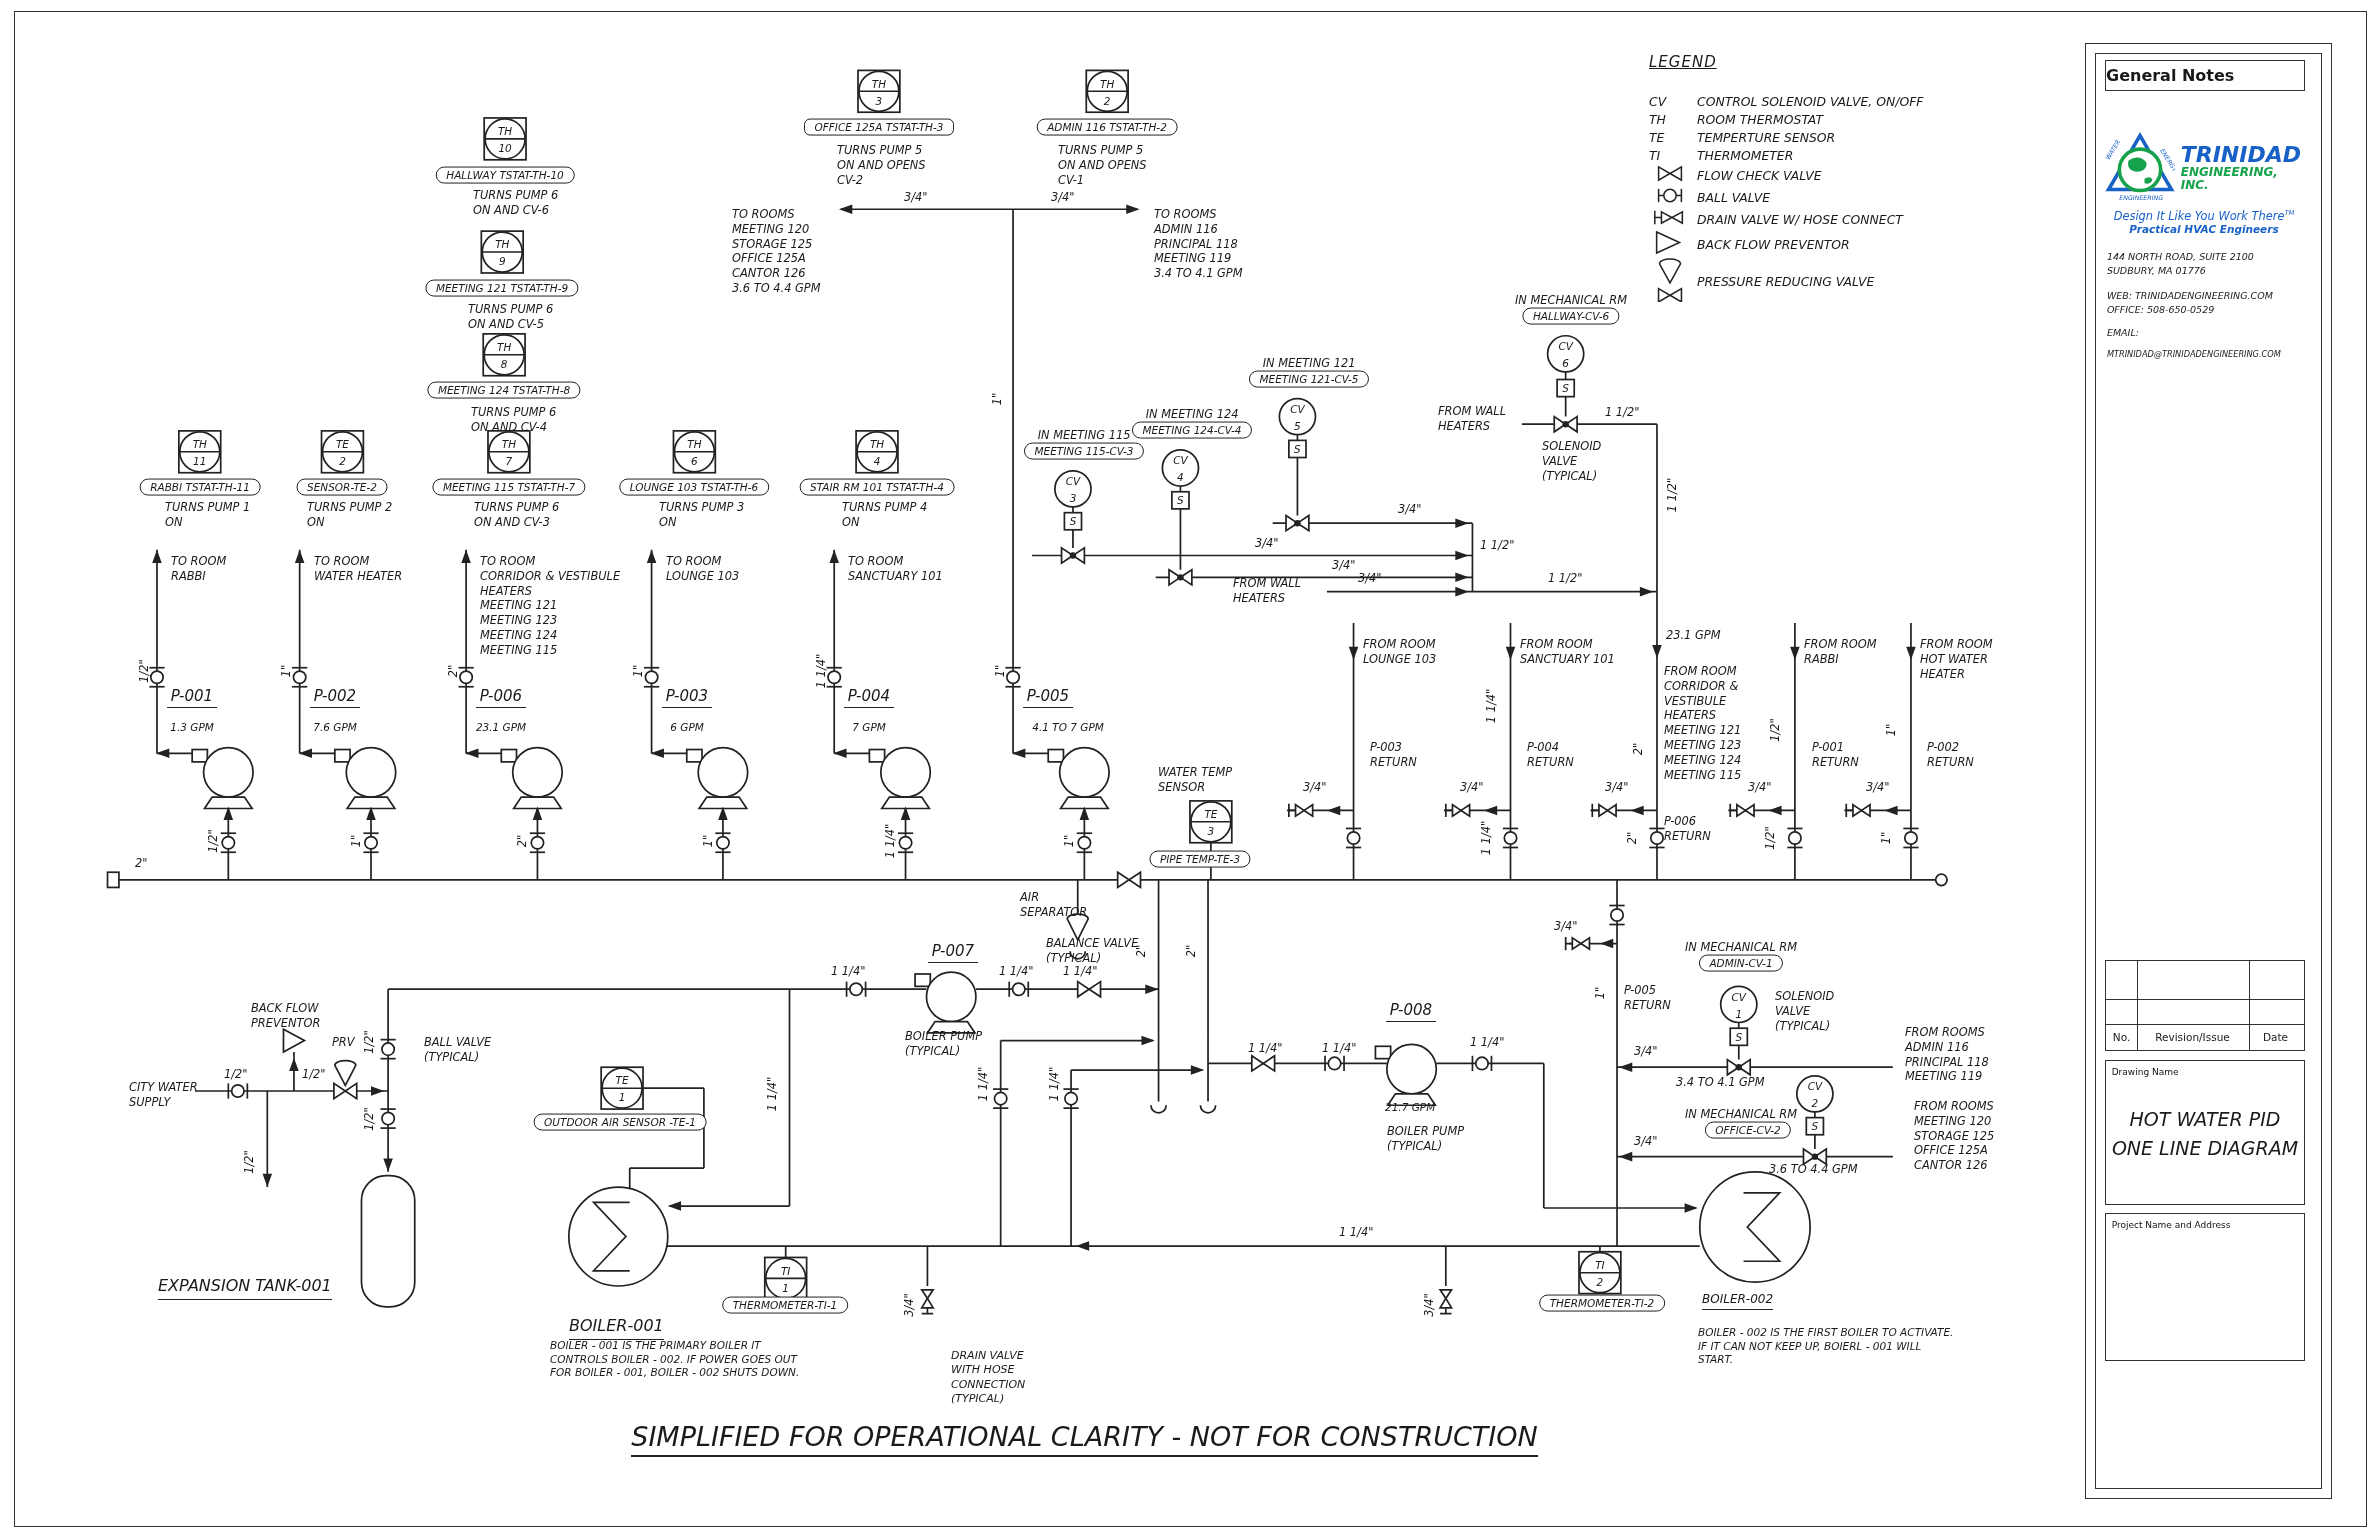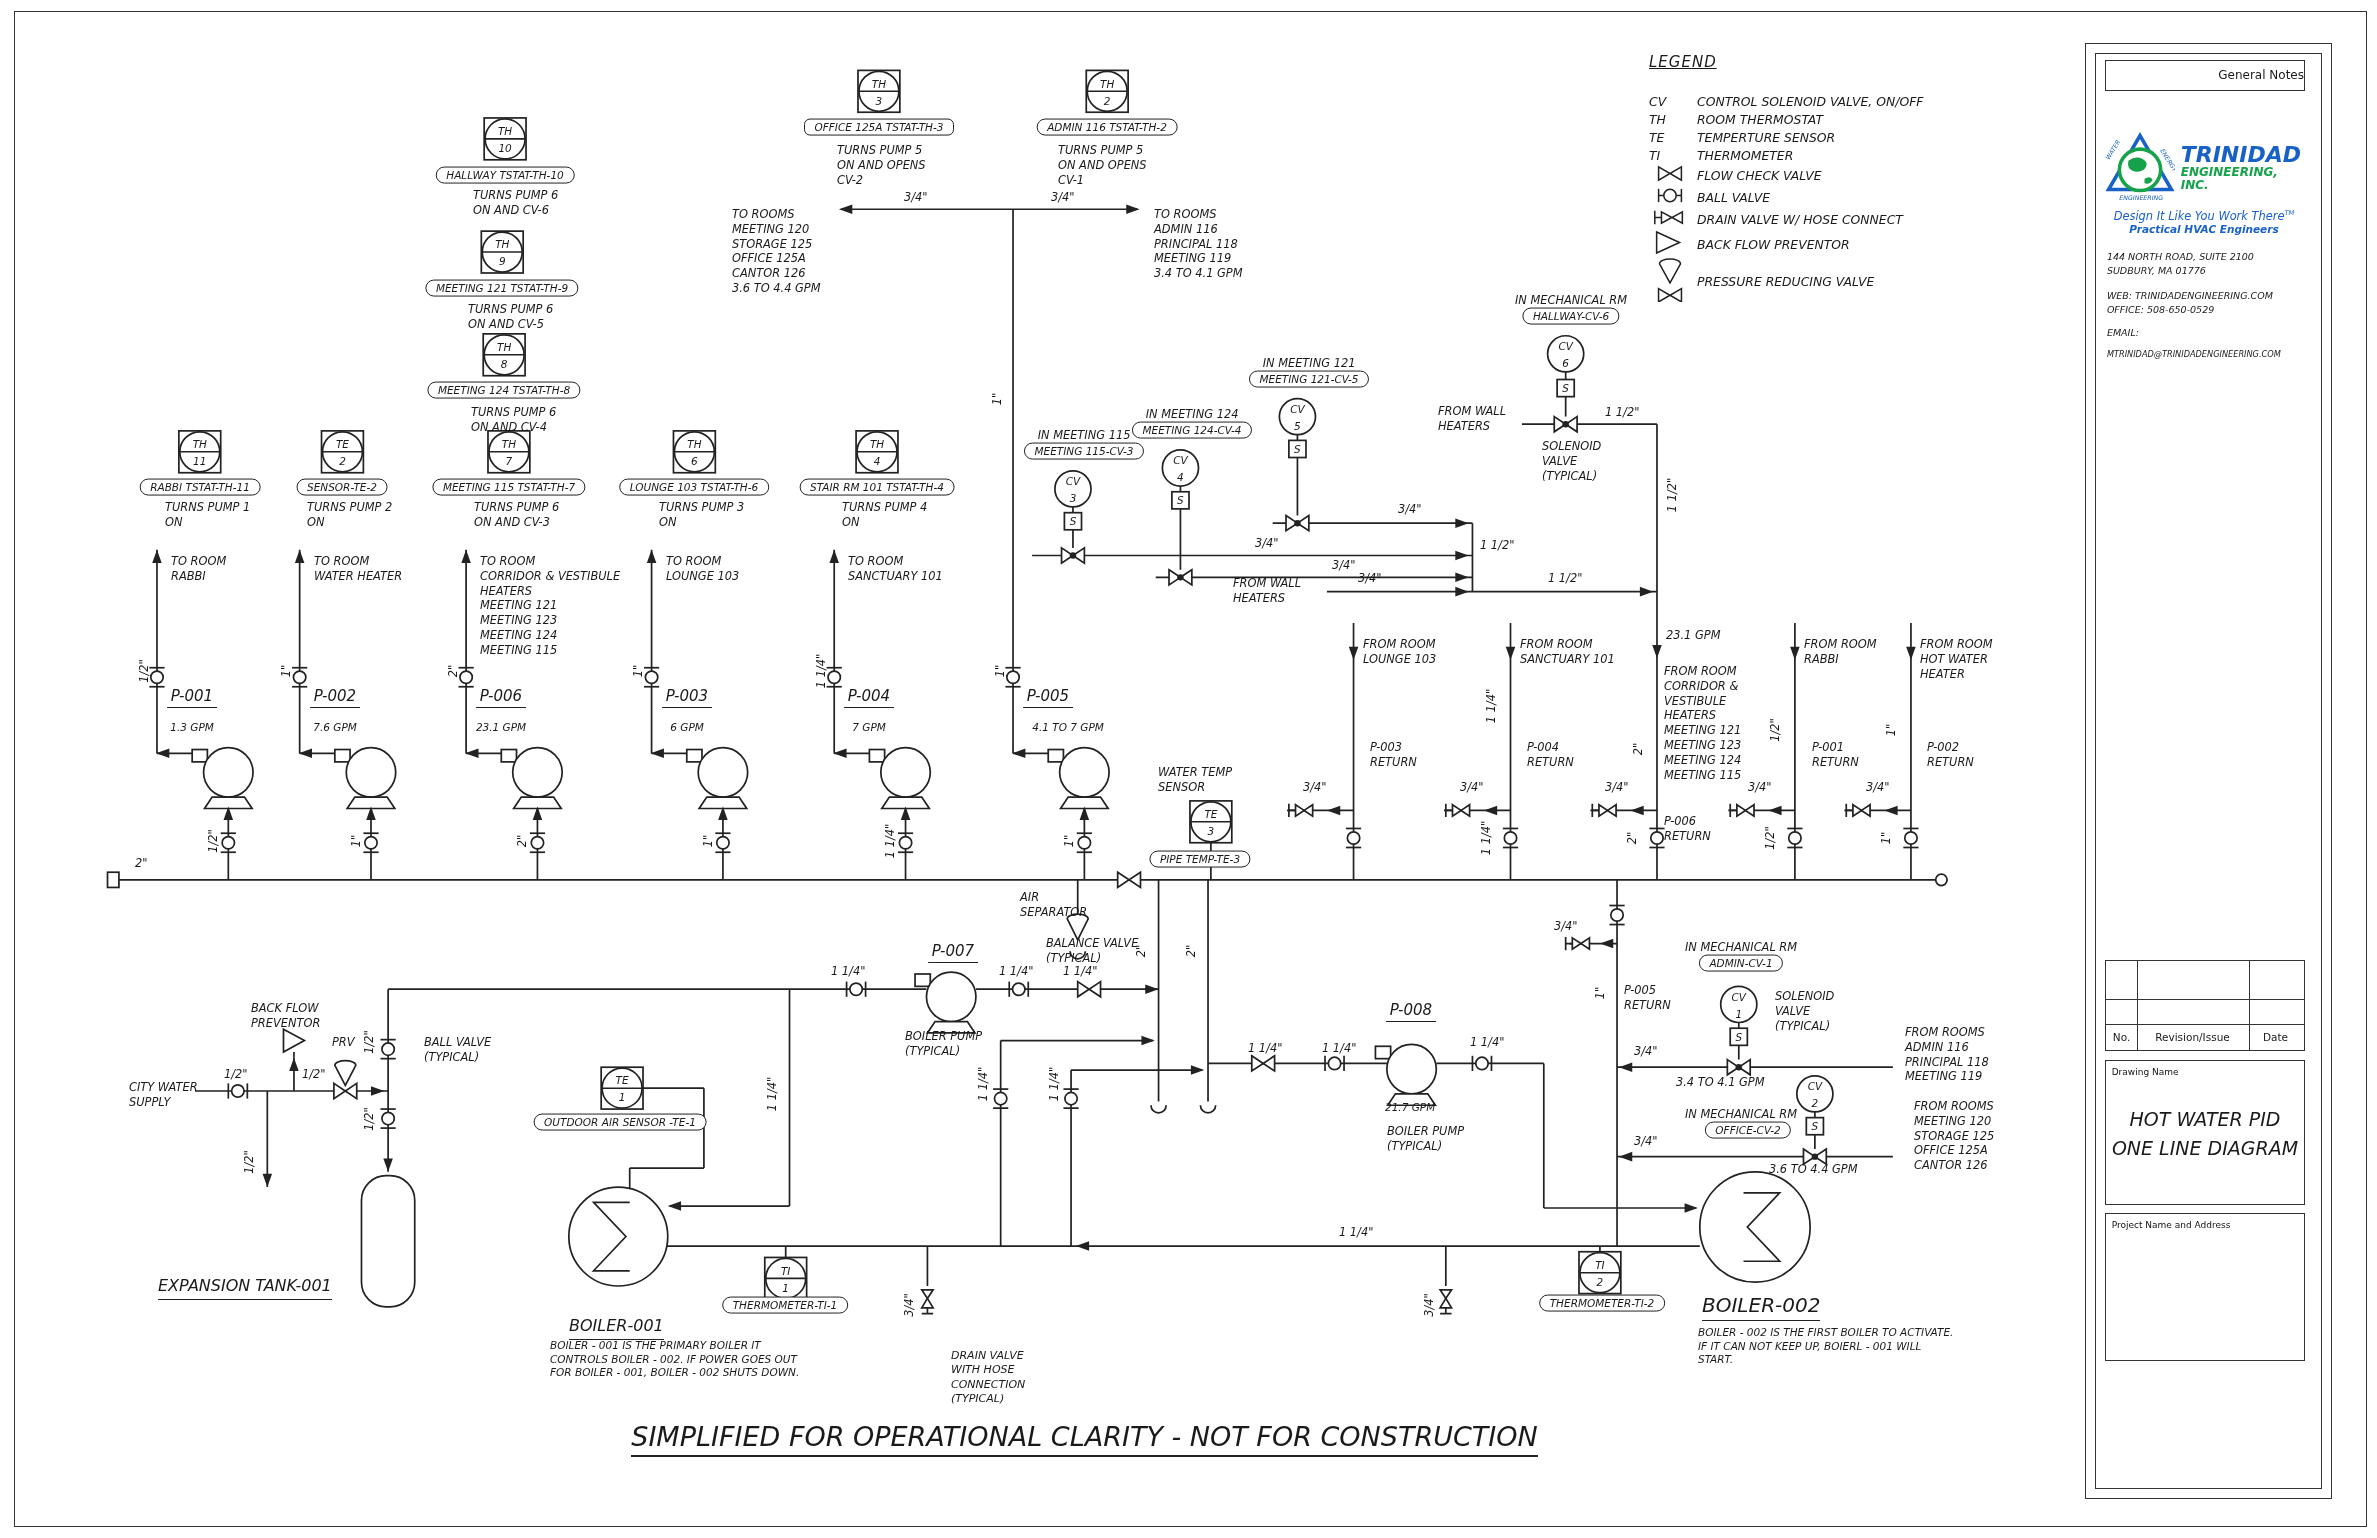--- a/index.html
+++ b/index.html
@@ -26,22 +26,22 @@
   .lrow .ltxt{font-style:italic;font-size:12.4px;white-space:nowrap;}
   
   .footer-note{position:absolute;left:609px;top:1421px;width:951px;text-align:center;
     font-size:27px;font-style:italic;z-index:2;}
   .footer-note span{border-bottom:2.1px solid #222;padding-bottom:2.9px;}
   
   .tb{position:absolute;left:2085px;top:43px;width:245px;height:1454px;border:1.6px solid #333;background:#fff;}
   .tb .frame{position:absolute;left:8.6px;top:8.6px;right:8.6px;bottom:8.6px;border:1.3px solid #333;}
   .tb .box{position:absolute;border:1.3px solid #333;background:#fff;}
   .tb .slabel{position:absolute;font-size:9px;color:#111;font-family:"DejaVu Sans",sans-serif;}
-  .gnotes{left:19px;top:16px;width:198px;height:28.5px;display:flex;align-items:center;justify-content:flex-end;
-          font-size:12px;}
+  .gnotes{left:19px;top:16px;width:198px;height:28.5px;display:flex;align-items:center;justify-content:flex-start;
+          font-size:16px;font-weight:bold;}
   .logoArea{position:absolute;left:19px;top:86px;width:198px;}
   .brand1{font-size:22px;font-weight:bold;font-style:italic;letter-spacing:0;line-height:1;}
   .brand2{font-size:12px;font-weight:bold;font-style:italic;line-height:1.1;}
   .tagline{font-size:11.4px;font-style:italic;text-align:center;margin-top:3px;}
   .tagline .tm{font-size:6.7px;vertical-align:super;}
   .subtag{font-size:10.5px;font-style:italic;font-weight:bold;text-align:center;}
   .tbtext{font-size:9.5px;font-style:italic;line-height:1.45;margin-left:1.9px;}
   .tbtext.sm{font-size:8.2px;}
   .revgrid{left:19px;top:916px;width:198px;height:89px;}
   .revgrid .r{position:absolute;left:0;width:100%;border-top:1.3px solid #333;}
@@ -871,21 +871,21 @@
       <div class="lbl rot" style="left: 249px; top: 1162px;">1/2"</div>
       <div class="lbl rot" style="left: 369px; top: 1042px;">1/2"</div>
       <div class="lbl rot" style="left: 369px; top: 1119px;">1/2"</div>
       <div class="lbl" style="left: 424px; top: 1035px;">BALL VALVE
 (TYPICAL)</div>
       <div class="lbl u" style="left: 158px; top: 1276px; font-size: 16px;">EXPANSION TANK-001</div>
       <div class="lbl u" style="left: 569px; top: 1316px; font-size: 16px;">BOILER-001</div>
       <div class="lbl" style="left: 550px; top: 1339px; font-size: 10.5px;">BOILER - 001 IS THE PRIMARY BOILER IT
 CONTROLS BOILER - 002. IF POWER GOES OUT
 FOR BOILER - 001, BOILER - 002 SHUTS DOWN.</div>
-      <div class="lbl u" style="left: 1702px; top: 1292px; font-size: 20px;">BOILER-002</div>
+      <div class="lbl u" style="left: 1702px; top: 1292px; font-size: 12px;">BOILER-002</div>
       <div class="lbl" style="left: 1698px; top: 1326px; font-size: 10.5px;">BOILER - 002 IS THE FIRST BOILER TO ACTIVATE.
 IF IT CAN NOT KEEP UP, BOIERL - 001 WILL
 START.</div>
       <div class="lbl" style="left: 951px; top: 1349px; font-size: 11px;">DRAIN VALVE
 WITH HOSE
 CONNECTION
 (TYPICAL)</div>
       <div class="lbl rot" style="left: 909px; top: 1305px;">3/4"</div>
       <div class="lbl rot" style="left: 1429px; top: 1305px;">3/4"</div>
       <div class="tag" style="left: 505px; top: 175px;">HALLWAY  TSTAT-TH-10</div>

